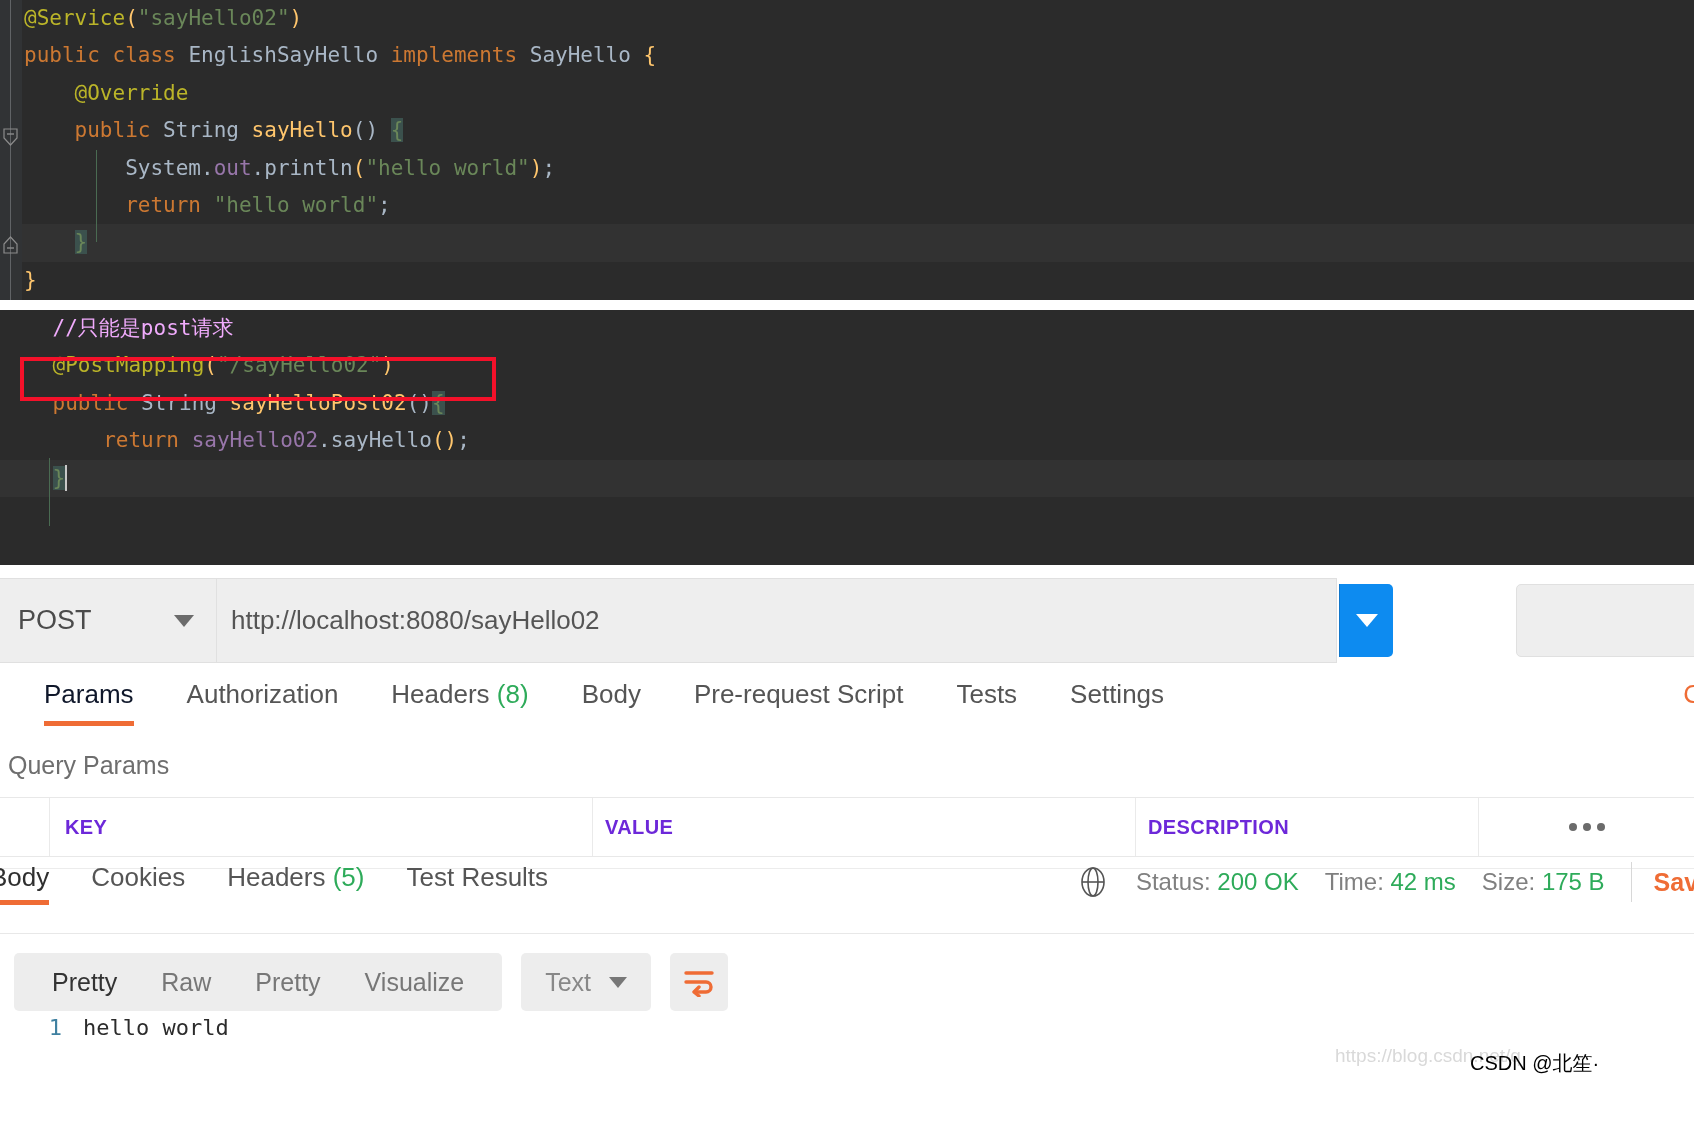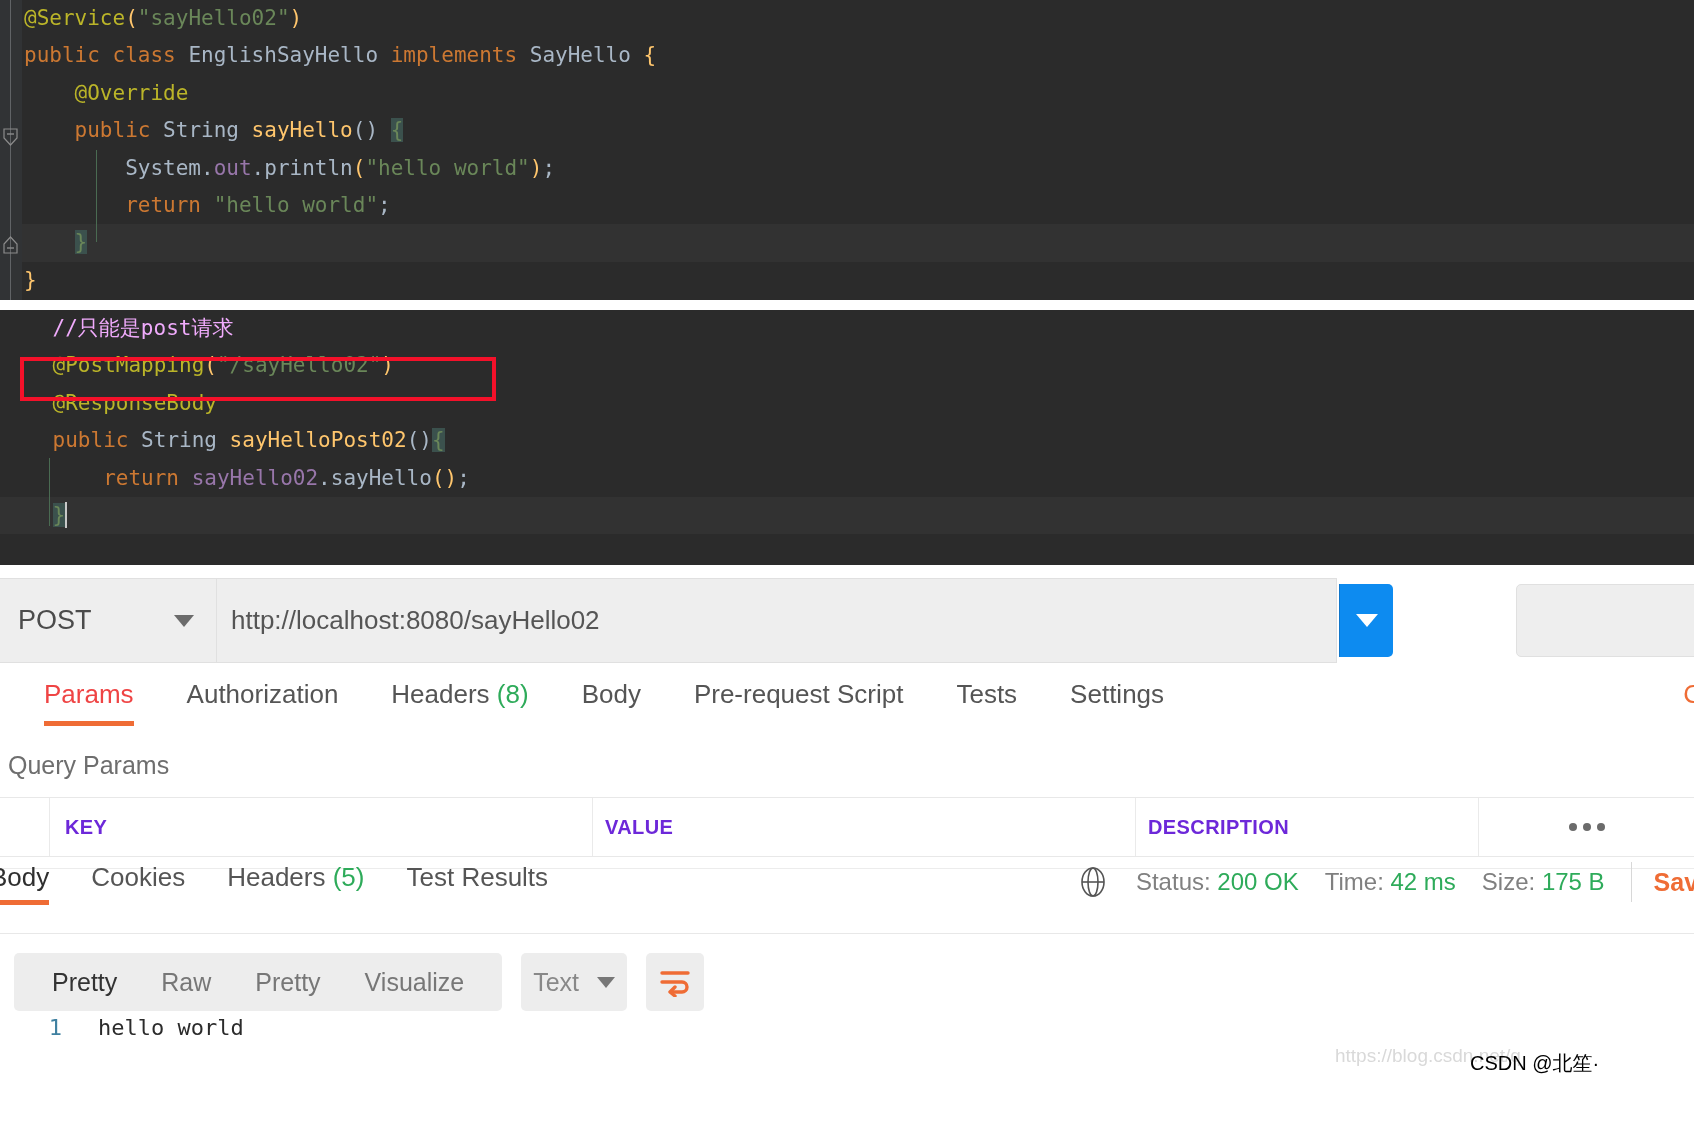--- a/index.html
+++ b/index.html
@@ -109,21 +109,21 @@
   
   .req-tabs {
     position:absolute; left:0; top:110px; width:1694px; height:58px;
     display:flex; align-items:flex-start; gap:0;
   }
   .rtab {
     font-size:26px; color:#555; padding:4px 0 10px 0; margin-right:53px;
     position:relative; cursor:pointer; white-space:nowrap;
   }
   .rtab:first-child { margin-left:8px; }
-  .rtab.active { color:#ef4444;margin-left:44px; }
+  .rtab.active { color:#0f172a;margin-left:44px; }
   .rtab.active::after {
     content:""; position:absolute; left:0; right:0; bottom:-6px; height:5px; background:#ef6c35;
   }
   .rtab .cnt { color:#2eab5a; }
   .cookies-link {
     position:absolute; right:-8px; top:114px; font-size:26px; color:#ef6c35; cursor:pointer;
   }
 
   .query-title { position:absolute; left:8px; top:186px; font-size:25px; color:#6e6e6e; }
 
@@ -162,33 +162,33 @@
   .resp-divider { position:absolute; left:0; top:368px; width:1694px; height:1px; background:#e8e8e8; }
 
   
   .pretty-bar { position:absolute; left:8px; top:388px; display:flex; align-items:center; gap:19px; }
   .seg {
     height:58px; background:#ededed; border-radius:5px; display:flex; align-items:center; padding:0 16px;margin-left:6px;
   }
   .seg .opt { font-size:25px; color:#777; padding:0 22px; cursor:pointer; }
   .seg .opt.active { color:#333; }
   .type-sel {
-    height:58px; background:#ededed; border-radius:5px; display:flex; align-items:center; gap:18px; padding:0 12px; cursor:pointer;
+    height:58px; background:#ededed; border-radius:5px; display:flex; align-items:center; gap:18px; padding:0 24px; cursor:pointer;
   }
   .type-sel span { font-size:25px; color:#888; }
   .type-sel i { width:0;height:0;border-left:9px solid transparent;border-right:9px solid transparent;border-top:11px solid #777; }
   .wrap-btn {
     width:58px;height:58px;background:#ededed;border-radius:5px;display:flex;align-items:center;justify-content:center;cursor:pointer;
   }
 
   
   .body-content { position:absolute; left:0; top:450px; width:1694px; font-family:"DejaVu Sans Mono", monospace; }
   .bline { display:flex; font-size:22px; }
   .bln { width:62px; text-align:right; color:#3f80a0; }
-  .btxt { margin-left:36px; color:#2b2b2b; }
+  .btxt { margin-left:21px; color:#2b2b2b; }
 
   
   .wm1 { position:absolute; left:1335px; top:1045px; font-size:19px; color:#d9d9d9; font-family:"Liberation Sans",sans-serif; white-space:nowrap;}
   .wm2 { position:absolute; left:1470px; top:1050px; font-size:20px; color:#000000; font-family:"Liberation Sans",sans-serif; white-space:nowrap;}
 </style>
 </head>
 <body>
 
 <div id="root">
 
@@ -218,21 +218,20 @@
         <div class="cline caret-line"><span class="p">    </span><span class="brace-hl">}</span></div>
         <div class="cline"><span class="brace-y">}</span></div>
       </div>
     <div style="position:absolute;left:96px;top:150px;width:1px;height:92px;background:#4a6b52"></div>
   </div>
 
   <div class="code-pane" id="code-bottom">
     <div class="code-body" id="code-bottom-body" style="left:0">
         <div class="cline"><span class="cm">    //只能是post请求</span></div>
         <div class="cline"><span class="an">    @PostMapping</span><span class="brace-y">(</span><span class="str">"/sayHello02"</span><span class="brace-y">)</span></div>
-        <div class="cline"><span class="an">    @ResponseBody</span></div>
         <div class="cline"><span class="p">    </span><span class="k">public </span><span class="cls">String </span><span class="m">sayHelloPost02</span><span class="p">()</span><span class="brace-hl">{</span></div>
         <div class="cline"><span class="p">        </span><span class="k">return </span><span class="f">sayHello02</span><span class="p">.sayHello</span><span class="brace-y">()</span><span class="p">;</span></div>
         <div class="cline caret-line"><span class="p">    </span><span class="brace-hl">}</span><span class="text-caret"></span></div>
       </div>
     <div style="position:absolute;left:49px;top:148px;width:1px;height:68px;background:#4a6b52"></div>
   </div>
 
   <div class="redbox" style="left:20px; top:357px; width:476px; height:44px;"></div>
   <div class="redbox" style="left:2px; top:580px; width:105px; height:47px;"></div>
   <div class="redbox" style="left:220px; top:586px; width:450px; height:43px;"></div>

